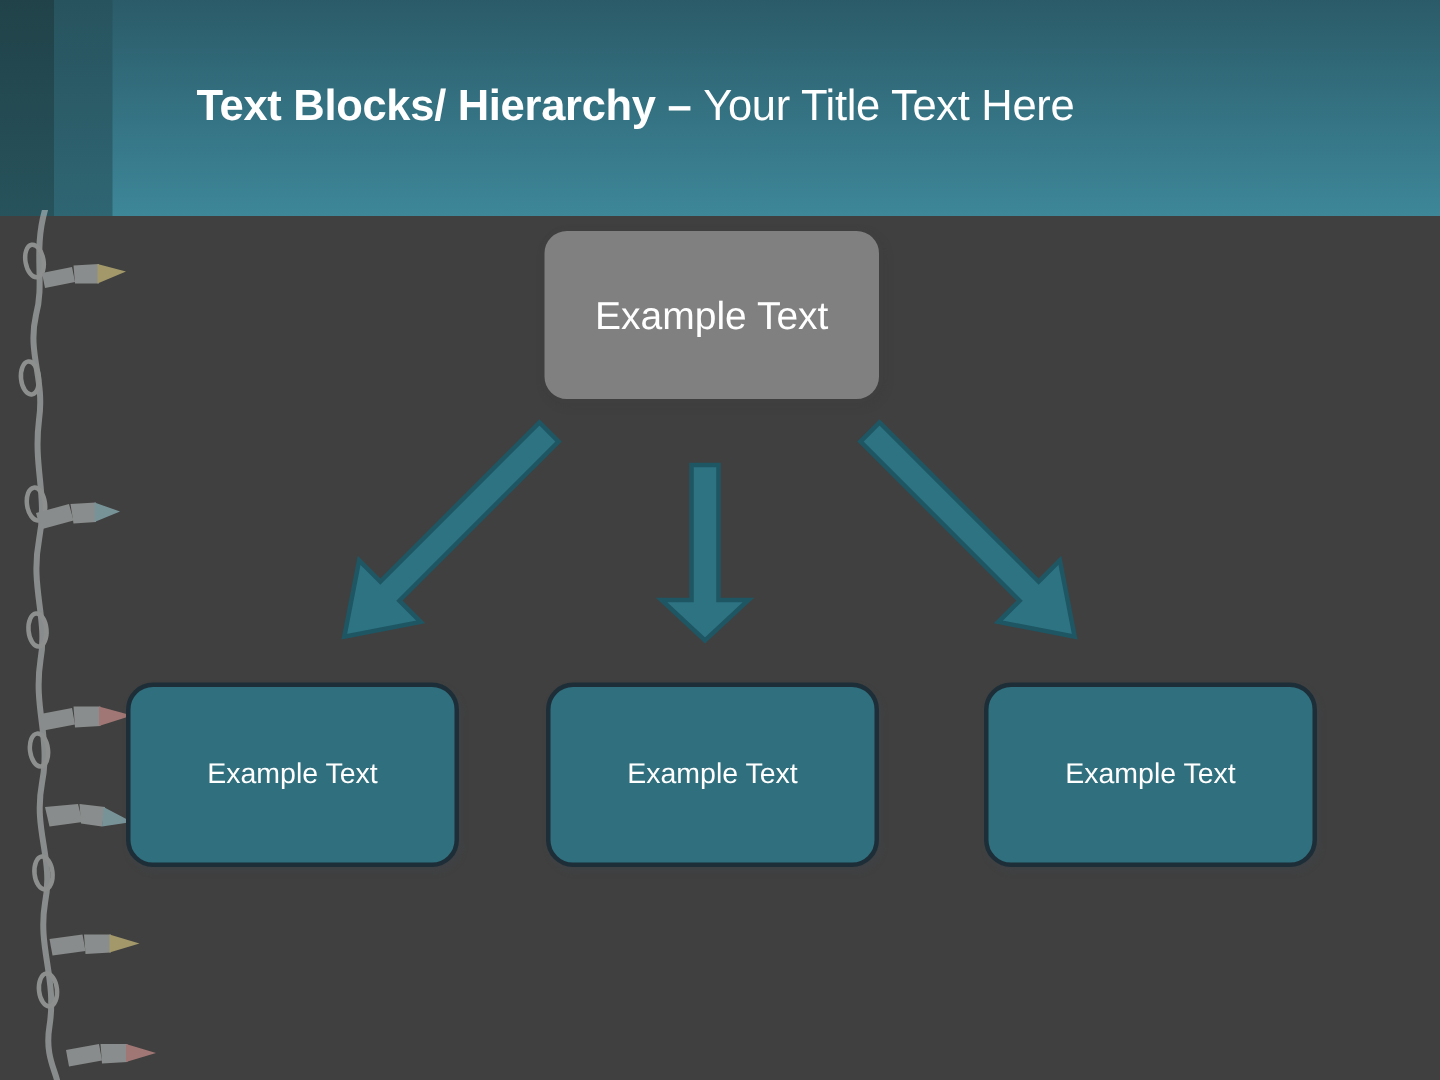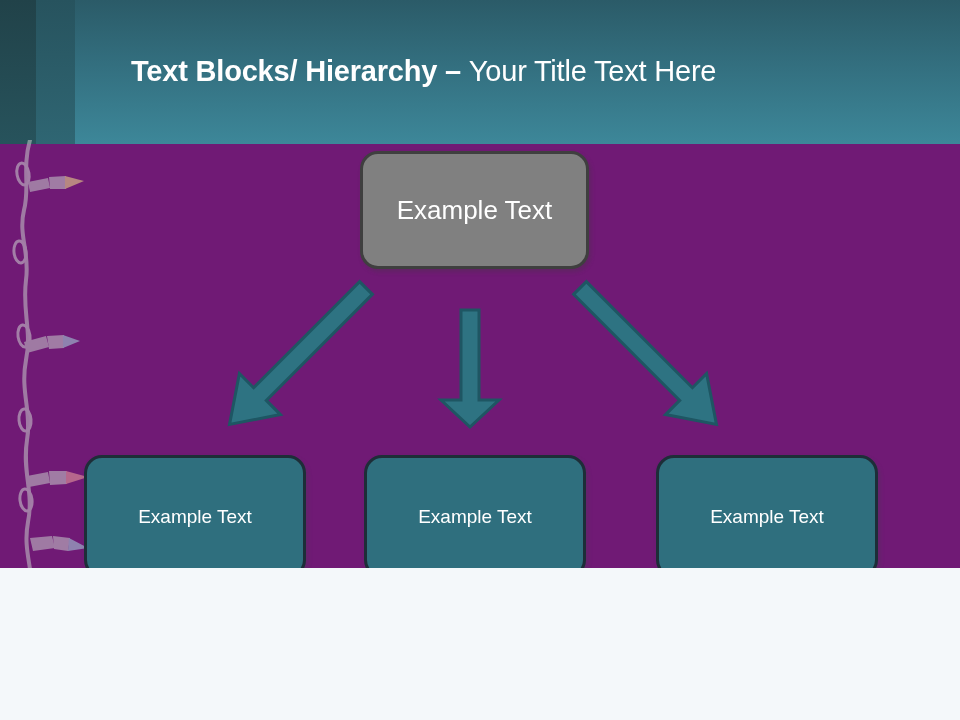--- a/index.html
+++ b/index.html
@@ -9,22 +9,22 @@
   body {
     width: 960px;
     height: 720px;
     overflow: hidden;
     font-family: "Liberation Sans", sans-serif;
     background: #f4f8fa;
   }
   #slide {
     position: relative;
     width: 960px;
-    height: 568px;
-    background: #701a75;
+    height: 720px;
+    background: #404040;
     overflow: hidden;
   }
 
   
   #header {
     position: absolute;
     left: 0;
     top: 0;
     width: 960px;
     height: 144px;

